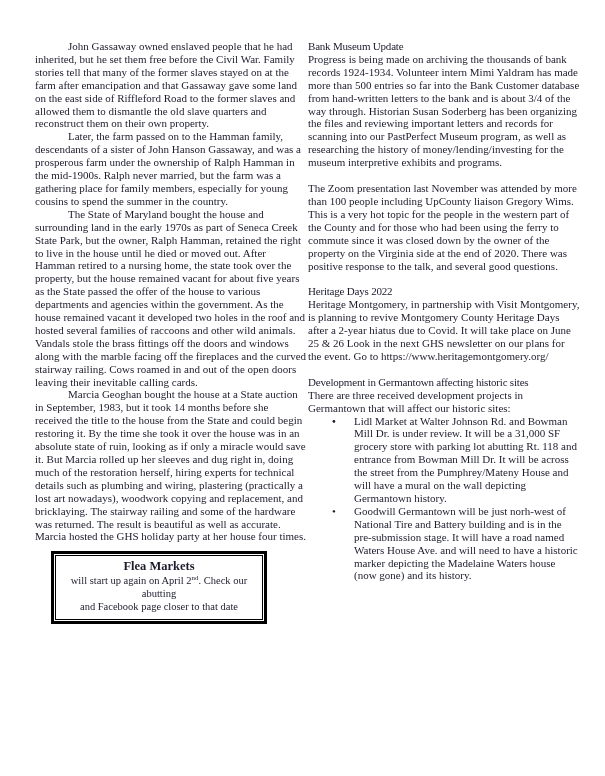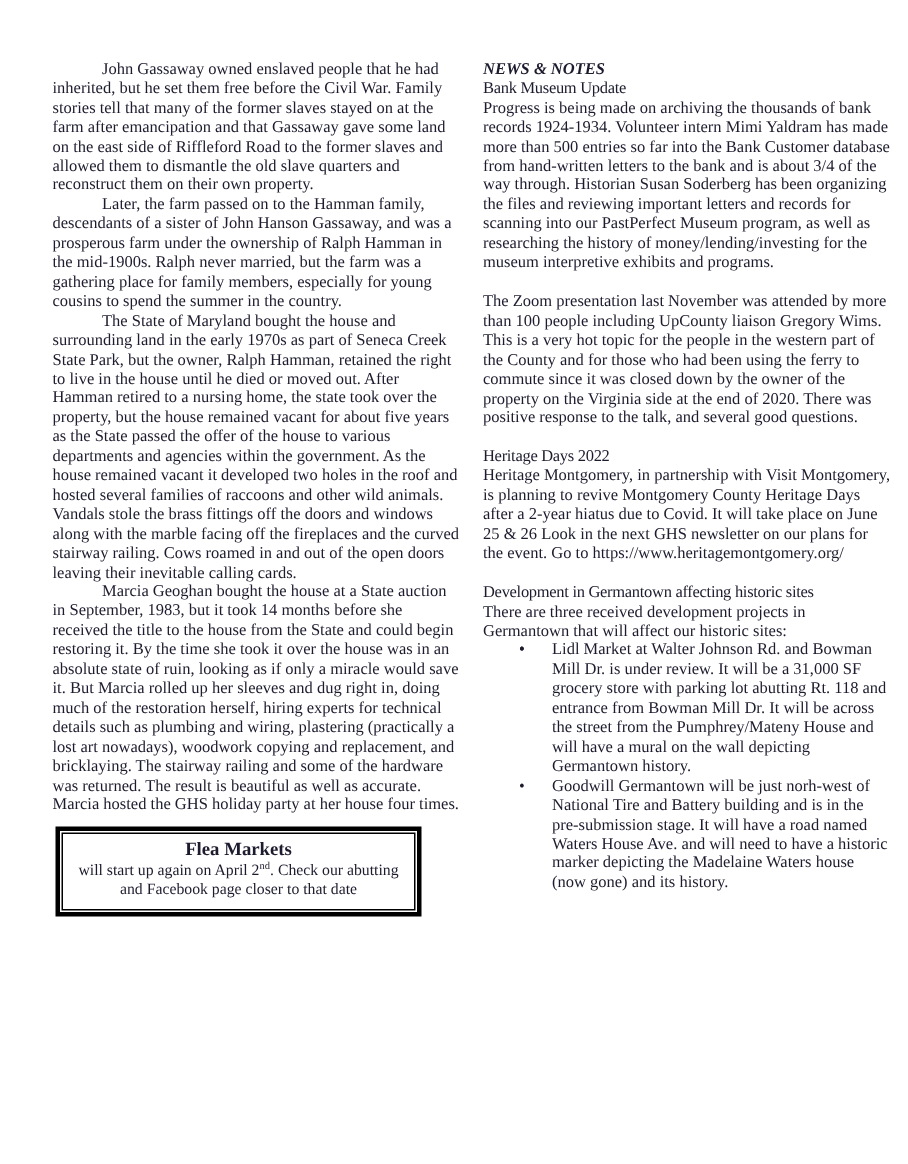--- a/index.html
+++ b/index.html
@@ -12,39 +12,38 @@
     position:relative;
     width:605px;height:776px;
     background:var(--paper);
     color:var(--text);
     font-family:"Liberation Serif","DejaVu Serif",serif;
     font-size:11px;
     line-height:12.9px;
     box-sizing:border-box;
     padding:40px 26px 0 35px;
     display:flex;
-    gap:14px;
     overflow:hidden;
   }
   .col{display:block;}
   .col-left{width:273px;flex:0 0 273px;}
   .col-right{width:272px;flex:0 0 272px;}
   .para{margin:0;text-indent:33px;text-align:left;}
   .news-title{font-weight:bold;font-style:italic;}
   .section{margin-top:13px;}
   .section.first{margin-top:0;}
   .section-heading{font-weight:normal;letter-spacing:-0.2px;white-space:nowrap;}
   .section-body{margin:0;}
   .bullet-list{margin:0;padding:0;list-style:none;}
   .bullet-list li{position:relative;padding-left:46px;margin:0;}
   .bullet-list li .bullet-dot{position:absolute;left:24px;top:0;}
   .flea-box{
     margin-top:8px;
-    margin-left:2px;
-    width:244px;
+    margin-left:16px;
+    width:216px;
     box-sizing:border-box;
     border:3px solid var(--border);
     padding:1px;
   }
   .flea-inner{
     border:1px solid var(--border);
     padding:3px 4px 6px 4px;
     text-align:center;
   }
   .flea-title{font-weight:bold;font-size:12.5px;line-height:15px;}
@@ -65,21 +64,20 @@
 
     <div class="flea-box">
       <div class="flea-inner">
         <div class="flea-title">Flea Markets</div>
         <div class="flea-text"><span>will start up again on April 2</span><sup>nd</sup><span>. Check our abutting</span><br><span>and Facebook page closer to that date</span></div>
       </div>
     </div>
   </div>
 
   <div class="col col-right">
-    <div class="news-title">NEWS &amp; NOTES</div>
 
     <div class="section first">
       <div class="section-heading">Bank Museum Update</div>
       <p class="section-body">Progress is being made on archiving the thousands of bank records 1924-1934. Volunteer intern Mimi Yaldram has made more than 500 entries so far into the Bank Customer database from hand-written letters to the bank and is about 3/4 of the way through. Historian Susan Soderberg has been organizing the files and reviewing important letters and records for scanning into our PastPerfect Museum program, as well as researching the history of money/lending/investing for the museum interpretive exhibits and programs.</p>
     </div>
 
     <div class="section">
       <p class="section-body">The Zoom presentation last November was attended by more than 100 people including UpCounty liaison Gregory Wims. This is a very hot topic for the people in the western part of the County and for those who had been using the ferry to commute since it was closed down by the owner of the property on the Virginia side at the end of 2020. There was positive response to the talk, and several good questions.</p>
     </div>
 

